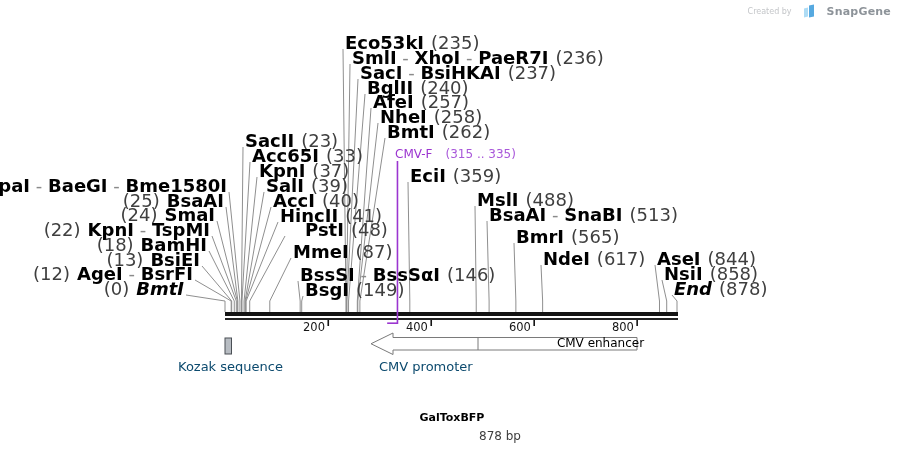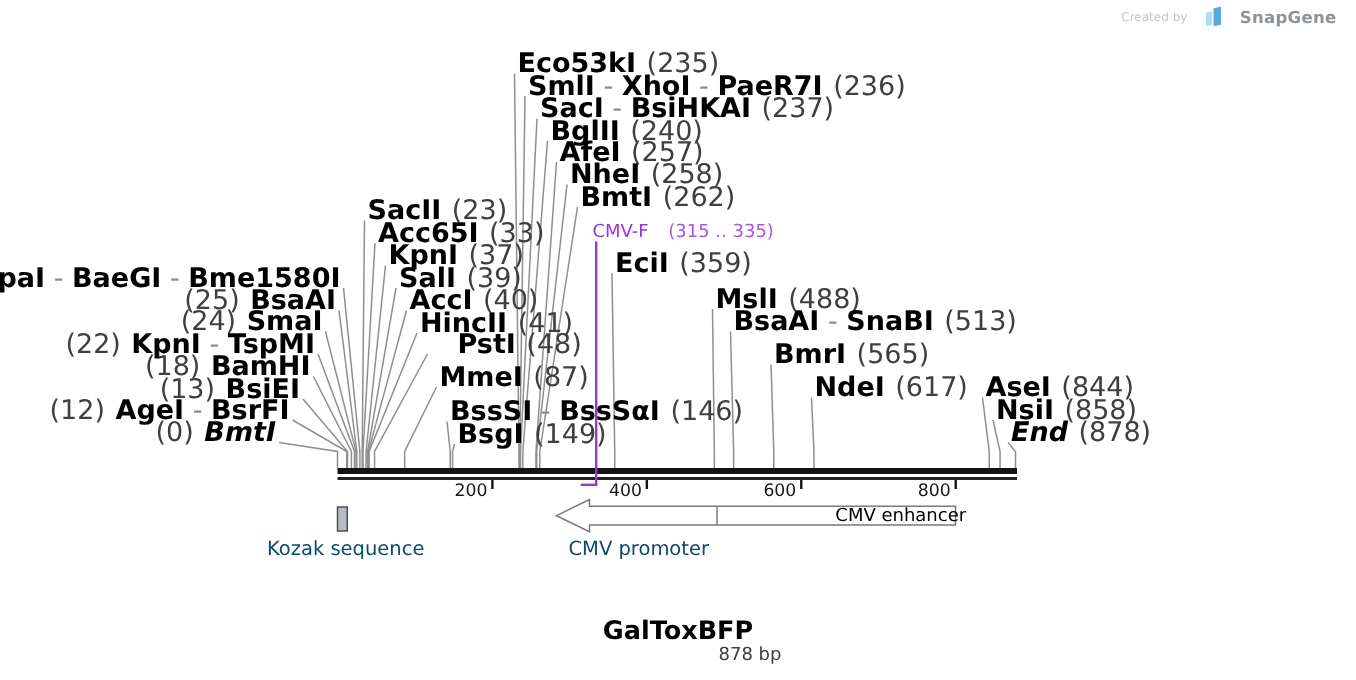--- a/index.html
+++ b/index.html
@@ -10,21 +10,21 @@
   .lbl .pos{font-weight:normal;color:#3f3f3f;margin-left:7px;}
   .lbl .posf{font-weight:normal;color:#3f3f3f;margin-right:7px;margin-left:0;}
   .lbl .sep{font-weight:normal;color:#8a8a8a;}
   .lbl .it{font-style:italic;}
   .feat-lbl{position:absolute;white-space:nowrap;font-size:13px;color:#0c4a6e;line-height:13px;}
   #enhancer-label{position:absolute;text-align:center;font-size:12px;color:#000;line-height:13px;}
   #primer-label{position:absolute;white-space:nowrap;font-size:12px;line-height:13px;}
   #primer-label .pname{color:#9b35d0;}
   #primer-label .prange{color:#a958da;margin-left:13px;}
   #plasmid-title{position:absolute;left:0;top:411px;width:904px;text-align:center;
-                 font-size:17px;font-weight:bold;color:#000;}
+                 font-size:11px;font-weight:bold;color:#000;}
   #plasmid-size{position:absolute;left:0;top:429px;width:904px;text-align:center;
                 font-size:12px;color:#3d3d3d;padding-left:48px;}
   #brand{position:absolute;top:5px;right:13px;display:flex;align-items:center;gap:12px;}
   #brand .created{font-size:8px;color:#c4c6c9;}
   #brand .bname{font-size:11px;font-weight:bold;color:#8d9399;letter-spacing:.2px;}
   .logo-ic{position:relative;width:11px;height:13px;display:inline-block;}
   .logo-ic i{position:absolute;display:block;}
   .logo-ic .p1{left:0;top:3px;width:4px;height:9px;background:#aedcf5;transform:skewY(-14deg);}
   .logo-ic .p2{left:5px;top:0;width:5px;height:12px;background:#56a9e0;transform:skewY(-10deg);}
 </style>

